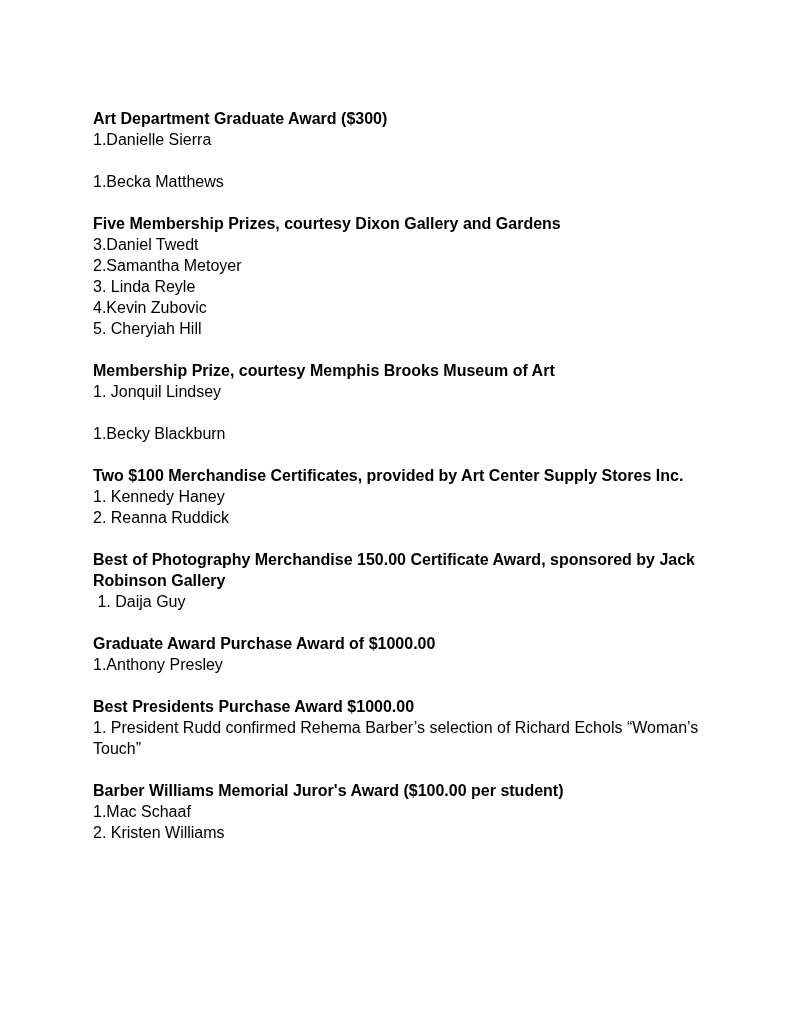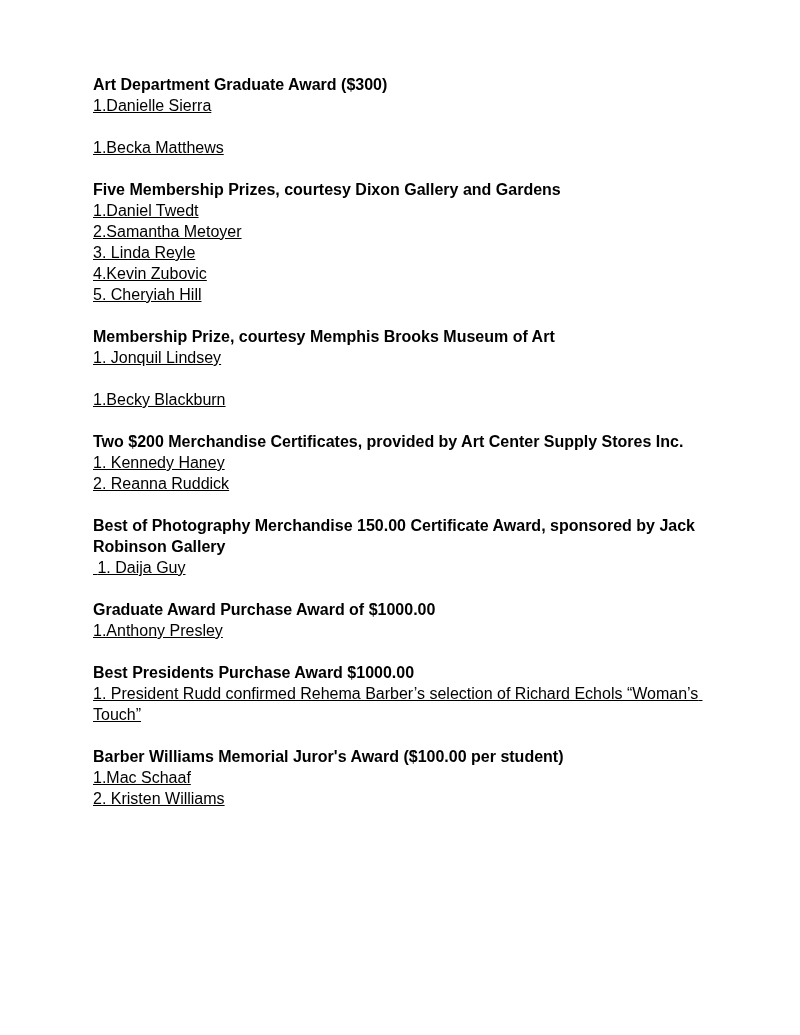--- a/index.html
+++ b/index.html
@@ -12,76 +12,75 @@
     width: 800px;
     height: 1035px;
     background: #ffffff;
     overflow: hidden;
     font-family: "Liberation Sans", sans-serif;
     color: #000000;
   }
   .content {
     position: absolute;
     left: 93px;
-    top: 74px;
+    top: 108px;
     width: 614px;
     font-size: 16px;
     line-height: 21px;
     -webkit-font-smoothing: antialiased;
   }
   .section {
     margin-bottom: 21px;
   }
   .section:last-child {
     margin-bottom: 16px;
   }
   .heading {
     font-weight: bold;
     white-space: pre-wrap;
   }
   .line {
     white-space: pre-wrap;
-    text-decoration: underline;
   }
 </style>
 </head>
 <body>
 
 <div class="page">
   <div class="content">
 
     <div class="section">
       <div class="heading">Art Department Graduate Award ($300)</div>
       <div class="line">1.Danielle Sierra</div>
     </div>
 
     <div class="section">
       <div class="line">1.Becka Matthews</div>
     </div>
 
     <div class="section">
       <div class="heading">Five Membership Prizes, courtesy Dixon Gallery and Gardens</div>
-      <div class="line">1.Daniel Twedt</div>
+      <div class="line">3.Daniel Twedt</div>
       <div class="line">2.Samantha Metoyer</div>
       <div class="line">3. Linda Reyle</div>
       <div class="line">4.Kevin Zubovic</div>
       <div class="line">5. Cheryiah Hill</div>
     </div>
 
     <div class="section">
       <div class="heading">Membership Prize, courtesy Memphis Brooks Museum of Art</div>
       <div class="line">1. Jonquil Lindsey</div>
     </div>
 
     <div class="section">
       <div class="line">1.Becky Blackburn</div>
     </div>
 
     <div class="section">
-      <div class="heading">Two $200 Merchandise Certificates, provided by Art Center Supply Stores Inc.</div>
+      <div class="heading">Two $100 Merchandise Certificates, provided by Art Center Supply Stores Inc.</div>
       <div class="line">1. Kennedy Haney</div>
       <div class="line">2. Reanna Ruddick</div>
     </div>
 
     <div class="section">
       <div class="heading">Best of Photography Merchandise 150.00 Certificate Award, sponsored by Jack Robinson Gallery</div>
       <div class="line"> 1. Daija Guy</div>
     </div>
 
     <div class="section">

